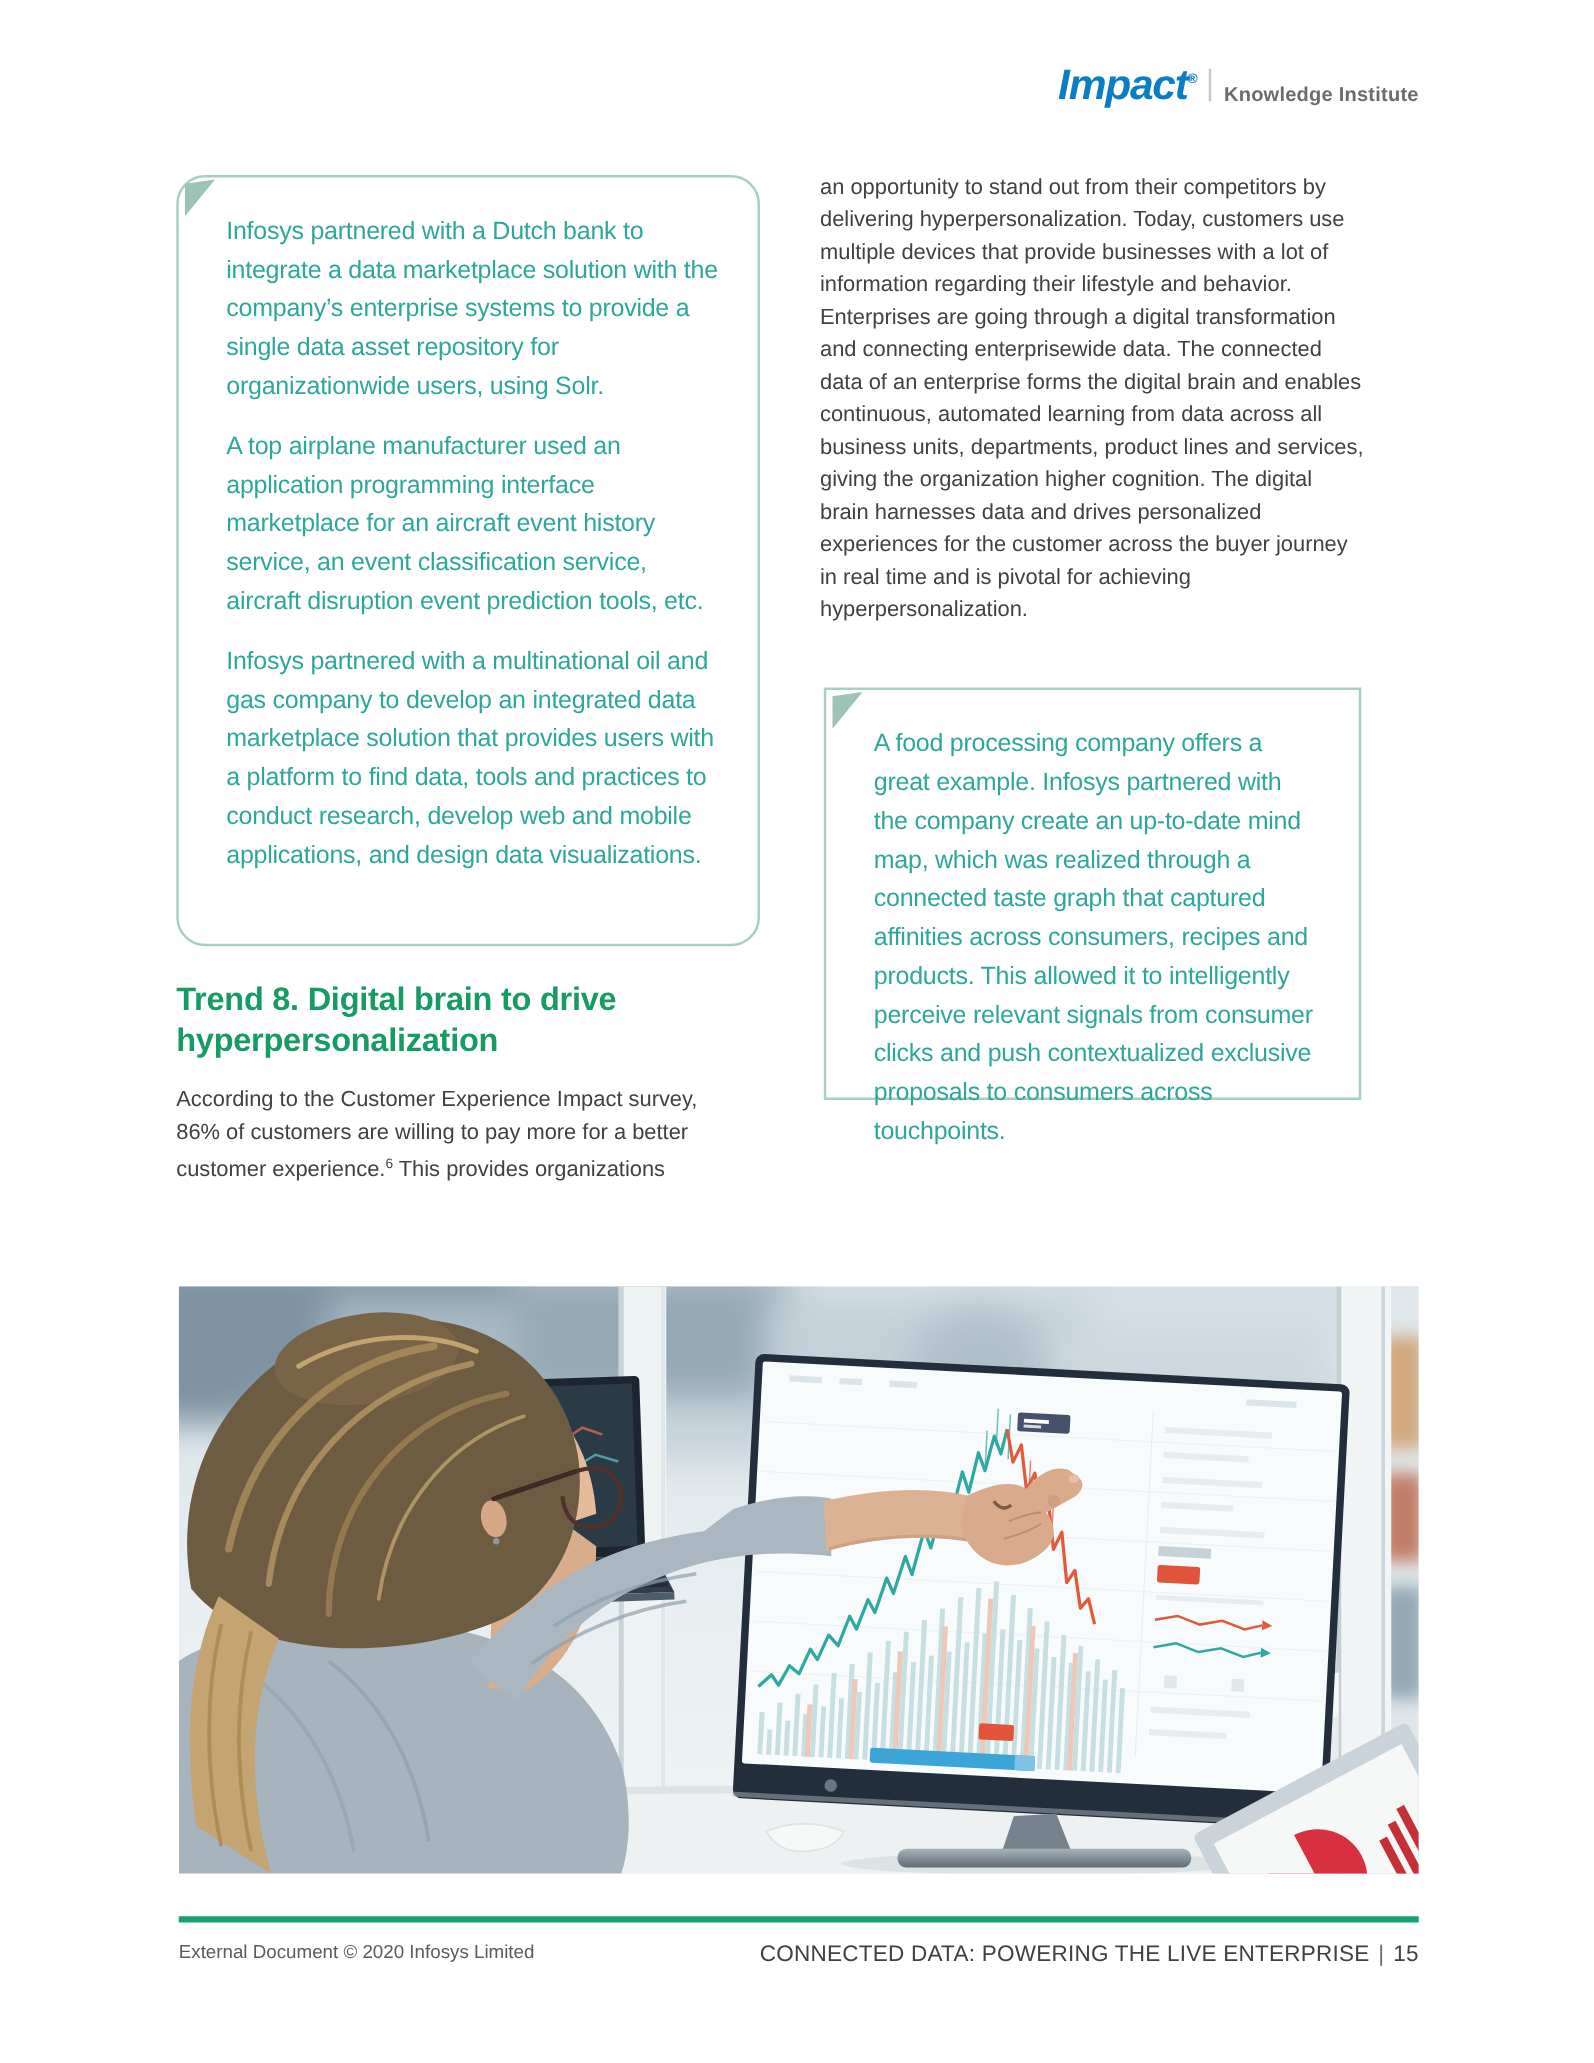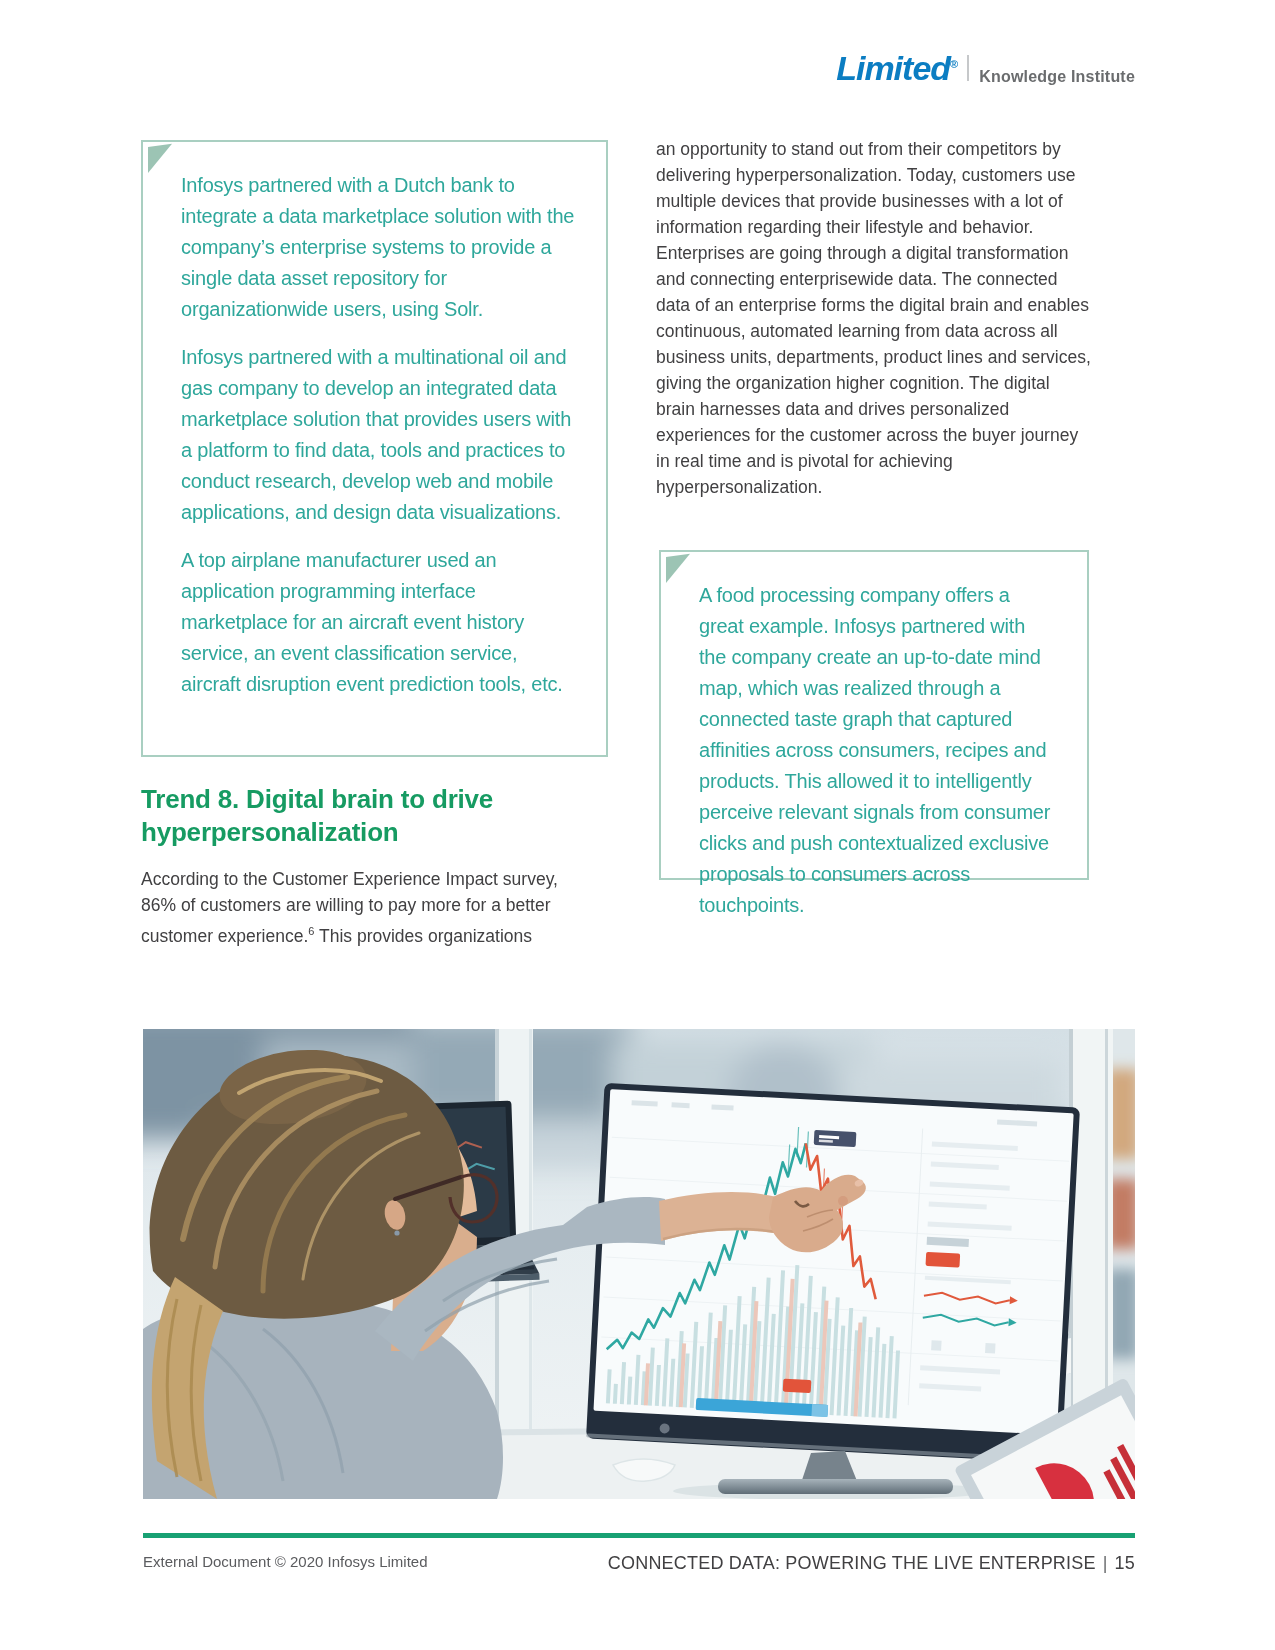--- a/index.html
+++ b/index.html
@@ -14,21 +14,21 @@
   .logo-secondary{font-size:16px;font-weight:bold;color:#6a6c6e;letter-spacing:.2px;margin-top:18px;}
 
   
   .callout{position:absolute;border:2px solid #a9cfc1;background:#ffffff;}
   .callout .fold{position:absolute;top:5px;left:5px;width:0;height:0;
      border-left:24px solid #9cc4b4;border-bottom:26px solid transparent;
      transform:skewY(-8deg);transform-origin:top left;}
   .callout-inner{position:absolute;left:38px;right:30px;top:28px;}
   .callout p{margin:0 0 17px 0;font-size:20px;line-height:31px;font-weight:300;
      color:#2ea79b;letter-spacing:-0.2px;}
-  .callout-left{left:141px;top:140px;width:463px;height:613px;}
+  .callout-left{left:141px;top:140px;width:463px;height:613px;border-radius:23px;}
   .callout-right{left:659px;top:550px;width:426px;height:326px;}
 
   .heading{position:absolute;left:141px;top:783px;width:440px;margin:0;
      font-size:26px;line-height:33px;font-weight:bold;color:#169b62;letter-spacing:-0.2px;}
   .body-left{position:absolute;left:141px;top:866px;width:456px;margin:0;
      font-size:17.5px;line-height:26px;color:#414042;}
   .body-left sup{font-size:11px;}
 
   .body-right{position:absolute;left:656px;top:136px;width:436px;margin:0;
      font-size:17.5px;line-height:26px;color:#414042;}
@@ -42,31 +42,31 @@
   .footer-left{position:absolute;left:143px;top:1553px;font-size:15px;color:#5a5b5e;text-align:right;}
   .footer-right{position:absolute;right:140px;top:1553px;font-size:18px;color:#414042;letter-spacing:.2px;}
   .footer-right .sep{margin:0 7px;color:#6a6c6e;}
 </style>
 </head>
 <body>
 
 <div class="page">
 
   <div class="logo">
-    <span class="logo-primary"><span>Limited</span><span class="logo-reg">®</span></span>
+    <span class="logo-primary"><span>Impact</span><span class="logo-reg">®</span></span>
     <span class="logo-divider"></span>
     <span class="logo-secondary">Knowledge Institute</span>
   </div>
 
   <div class="callout callout-left">
     <span class="fold"></span>
     <div class="callout-inner">
       <p>Infosys partnered with a Dutch bank to integrate a data marketplace solution with the company’s enterprise systems to provide a single data asset repository for organizationwide users, using Solr.</p>
+      <p>A top airplane manufacturer used an application programming interface marketplace for an aircraft event history service, an event classification service, aircraft disruption event prediction tools, etc.</p>
       <p>Infosys partnered with a multinational oil and gas company to develop an integrated data marketplace solution that provides users with a platform to find data, tools and practices to conduct research, develop web and mobile applications, and design data visualizations.</p>
-      <p>A top airplane manufacturer used an application programming interface marketplace for an aircraft event history service, an event classification service, aircraft disruption event prediction tools, etc.</p>
     </div>
   </div>
 
   <h2 class="heading">Trend 8. Digital brain to drive hyperpersonalization</h2>
   <p class="body-left"><span>According to the Customer Experience Impact survey, 86% of customers are willing to pay more for a better customer experience.</span><sup>6</sup><span> This provides organizations</span></p>
 
   <p class="body-right">an opportunity to stand out from their competitors by delivering hyperpersonalization. Today, customers use multiple devices that provide businesses with a lot of information regarding their lifestyle and behavior. Enterprises are going through a digital transformation and connecting enterprisewide data. The connected data of an enterprise forms the digital brain and enables continuous, automated learning from data across all business units, departments, product lines and services, giving the organization higher cognition. The digital brain harnesses data and drives personalized experiences for the customer across the buyer journey in real time and is pivotal for achieving hyperpersonalization.</p>
 
   <div class="callout callout-right">
     <span class="fold"></span>

